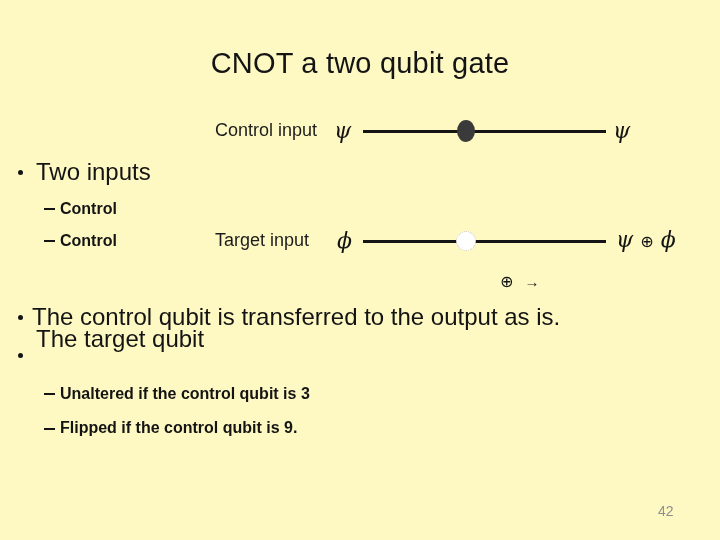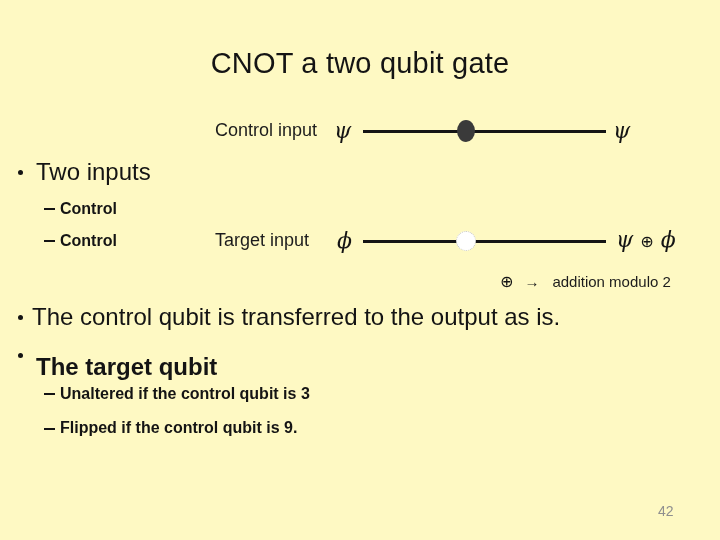--- a/index.html
+++ b/index.html
@@ -49,39 +49,38 @@
     <div class="abs tgt-circle" style="left:456px;top:231px;"></div>
     <div class="abs outgroup" style="left:616px;top:227px;">
       <span class="greek">ψ</span>
       <span class="oplus">⊕</span>
       <span class="greek">ϕ</span>
     </div>
 
     <div class="abs legend" style="left:500px;top:272px;">
       <span class="oplus">⊕</span>
       <span class="arrow">→</span>
-      <span class="ltext">addition modulo 2</span>
     </div>
   </div>
 
   <div>
     <div class="abs bullet-dot" style="left:18px;top:170px;"></div>
     <div class="abs b1" style="left:36px;top:161px;">Two inputs</div>
 
     <div class="abs dash" style="left:44px;top:208px;"></div>
     <div class="abs b2" style="left:60px;top:200px;">Control</div>
 
     <div class="abs dash" style="left:44px;top:240px;"></div>
     <div class="abs b2" style="left:60px;top:232px;">Control</div>
 
     <div class="abs bullet-dot" style="left:18px;top:315px;"></div>
     <div class="abs b1" style="left:32px;top:306px;">The control qubit is transferred to the output as is.</div>
 
     <div class="abs bullet-dot" style="left:18px;top:353px;"></div>
-    <div class="abs b1" style="left:36px;top:356px;font-weight:bold;">The target qubit</div>
+    <div class="abs b1" style="left:36px;top:328px;">The target qubit</div>
 
     <div class="abs dash" style="left:44px;top:393px;"></div>
     <div class="abs b2" style="left:60px;top:385px;">Unaltered if the control qubit is 3</div>
 
     <div class="abs dash" style="left:44px;top:428px;"></div>
     <div class="abs b2" style="left:60px;top:419px;">Flipped if the control qubit is 9.</div>
   </div>
 
   <div class="abs pagenum" style="left:658px;top:503px;">42</div>
 

